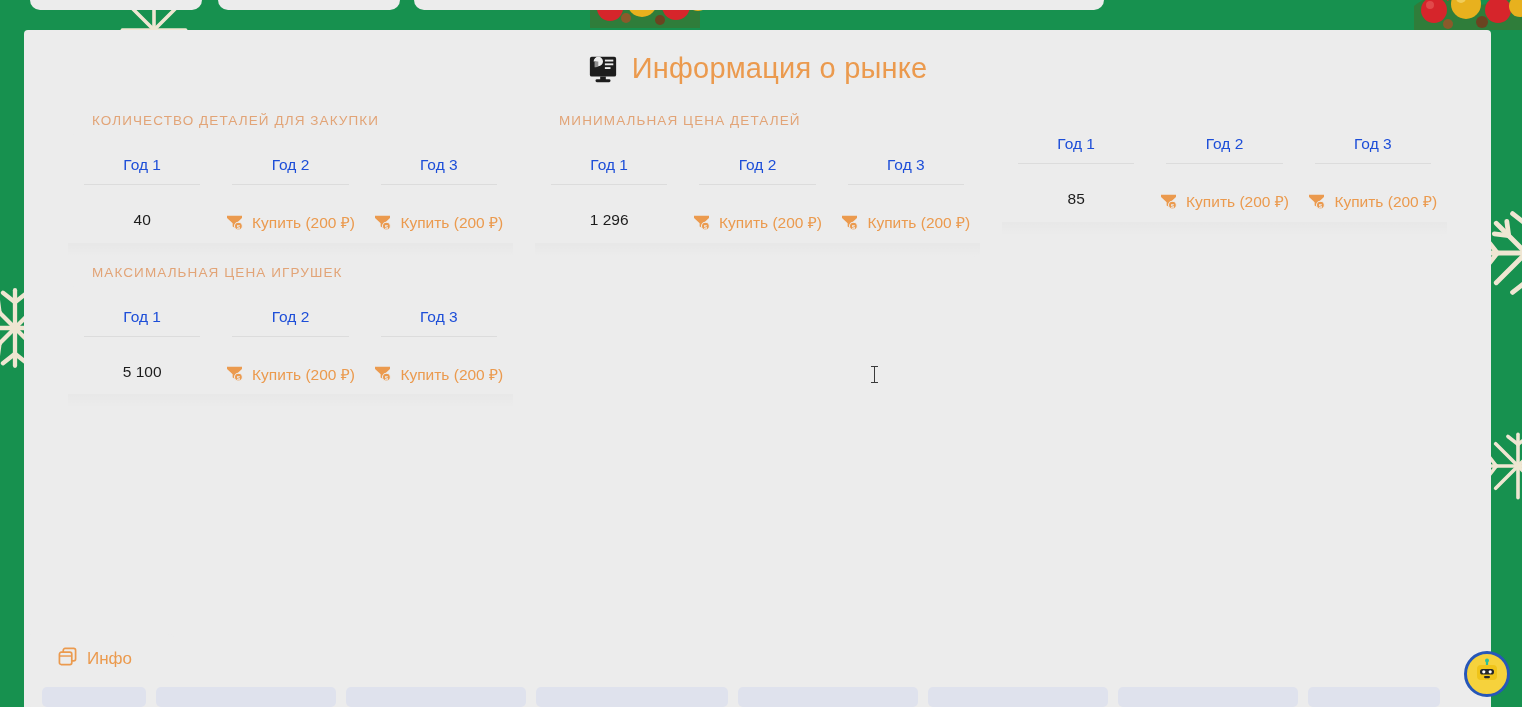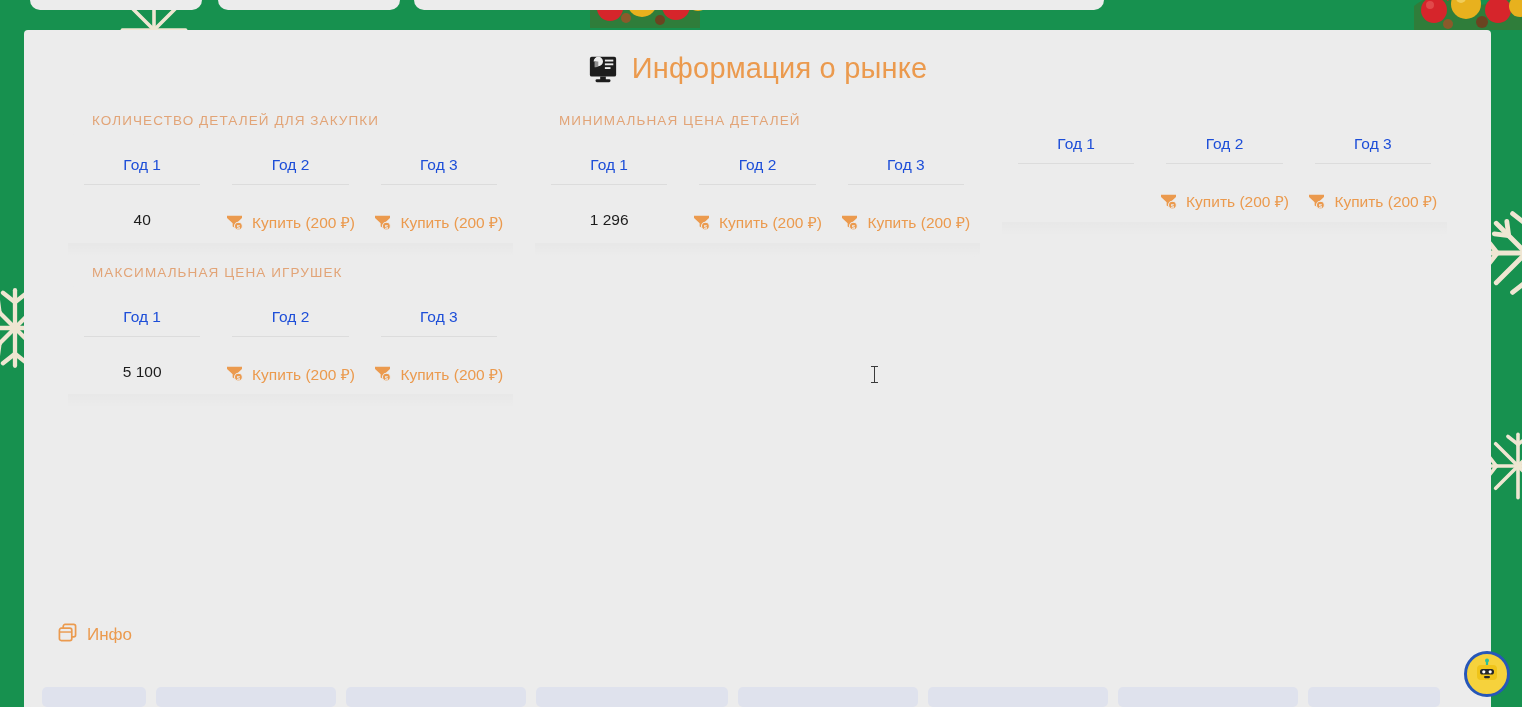--- a/index.html
+++ b/index.html
@@ -152,21 +152,21 @@
     color: #eb9a4e;
     font-size: 15.5px;
     font-family: inherit;
     padding: 0;
   }
   .buy-btn svg { display: block; flex: 0 0 auto; }
 
   
   .tab-bar {
     position: absolute;
-    top: 610px;
+    top: 634px;
     left: 24px;
     z-index: 4;
   }
   .tab {
     display: inline-flex;
     align-items: center;
     gap: 10px;
     background: #ececec;
     border-radius: 10px 10px 0 0;
     padding: 13px 46px 13px 34px;
@@ -509,20 +509,21 @@
                 </button></div>
             </div>
           </div>
         </div>
       </div>
       <div class="metric-block">
         <div class="metric-card">
           <div class="year-row">
             <div class="year-col">
               <div class="year-head">Год 1</div>
+              <div class="year-value">85</div>
             </div>
             <div class="year-col">
               <div class="year-head">Год 2</div>
               <div class="year-value"><button class="buy-btn">
                   <svg width="17" height="17" viewBox="0 0 20 20">
     <path d="M1.2 2.2 h17.6 v2.4 l-6.6 6.2 v6.6 l-4.4 -2.6 v-4.0 l-6.6 -6.2 z" fill="#eb9a4e"></path>
     <circle cx="14.6" cy="14.2" r="4.6" fill="#eb9a4e" stroke="#ececec" stroke-width="1.2"></circle>
     <text x="14.6" y="17.2" font-size="7" text-anchor="middle" fill="#ececec" font-family="Liberation Sans, sans-serif" font-weight="bold">$</text>
   </svg>
                   <span>Купить (200 ₽)</span>

